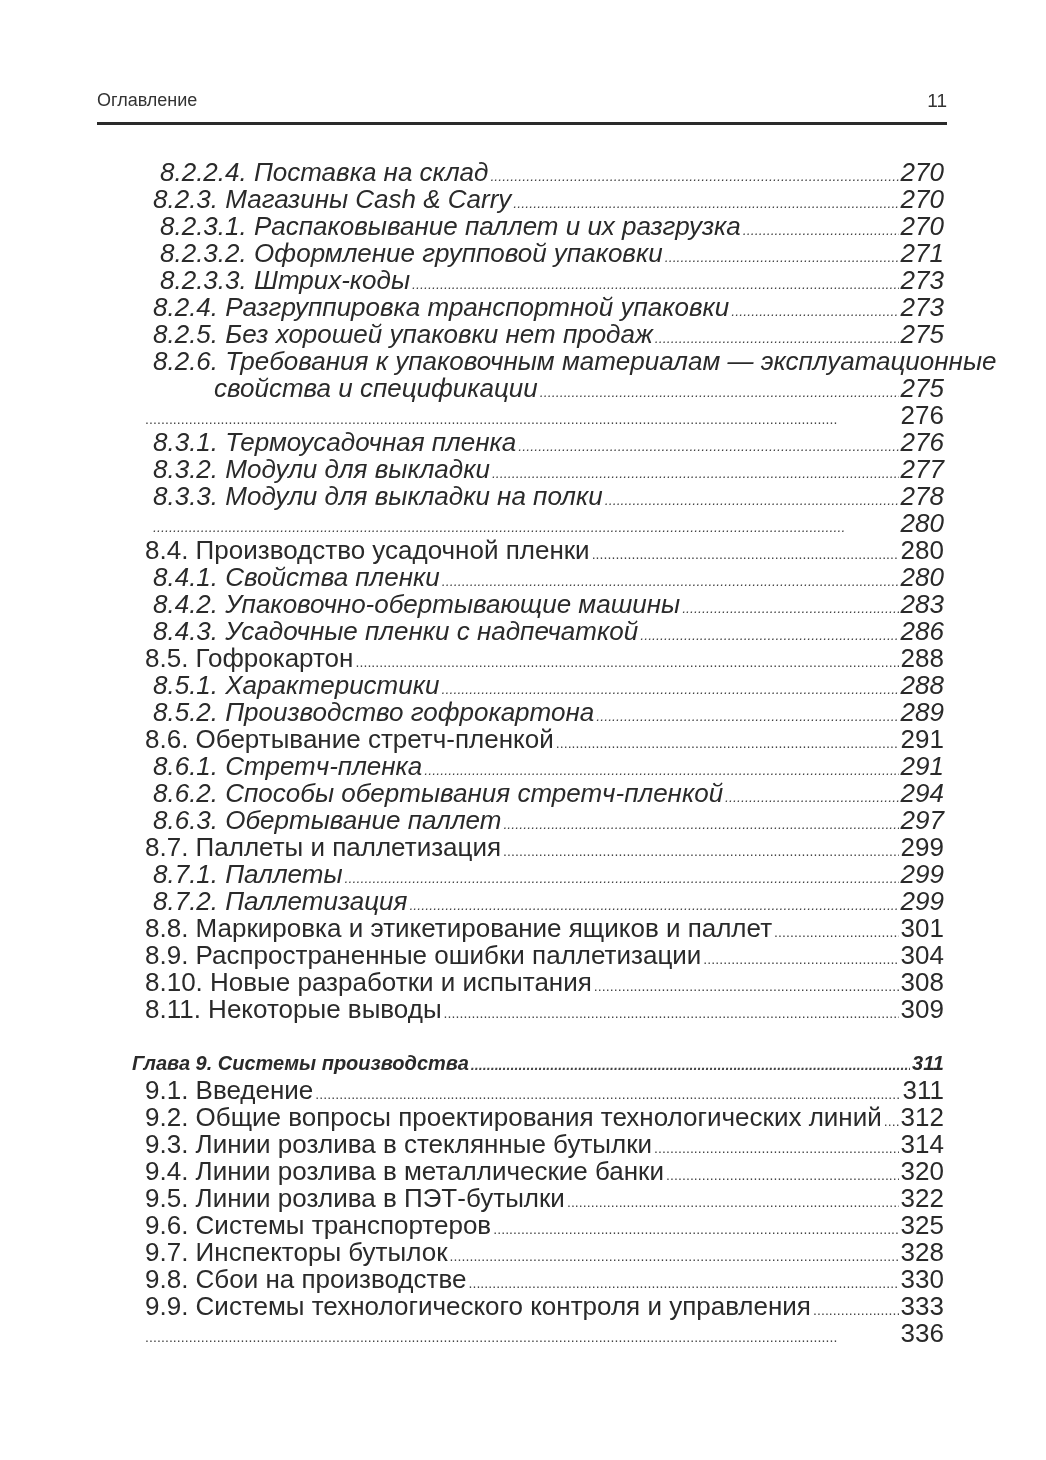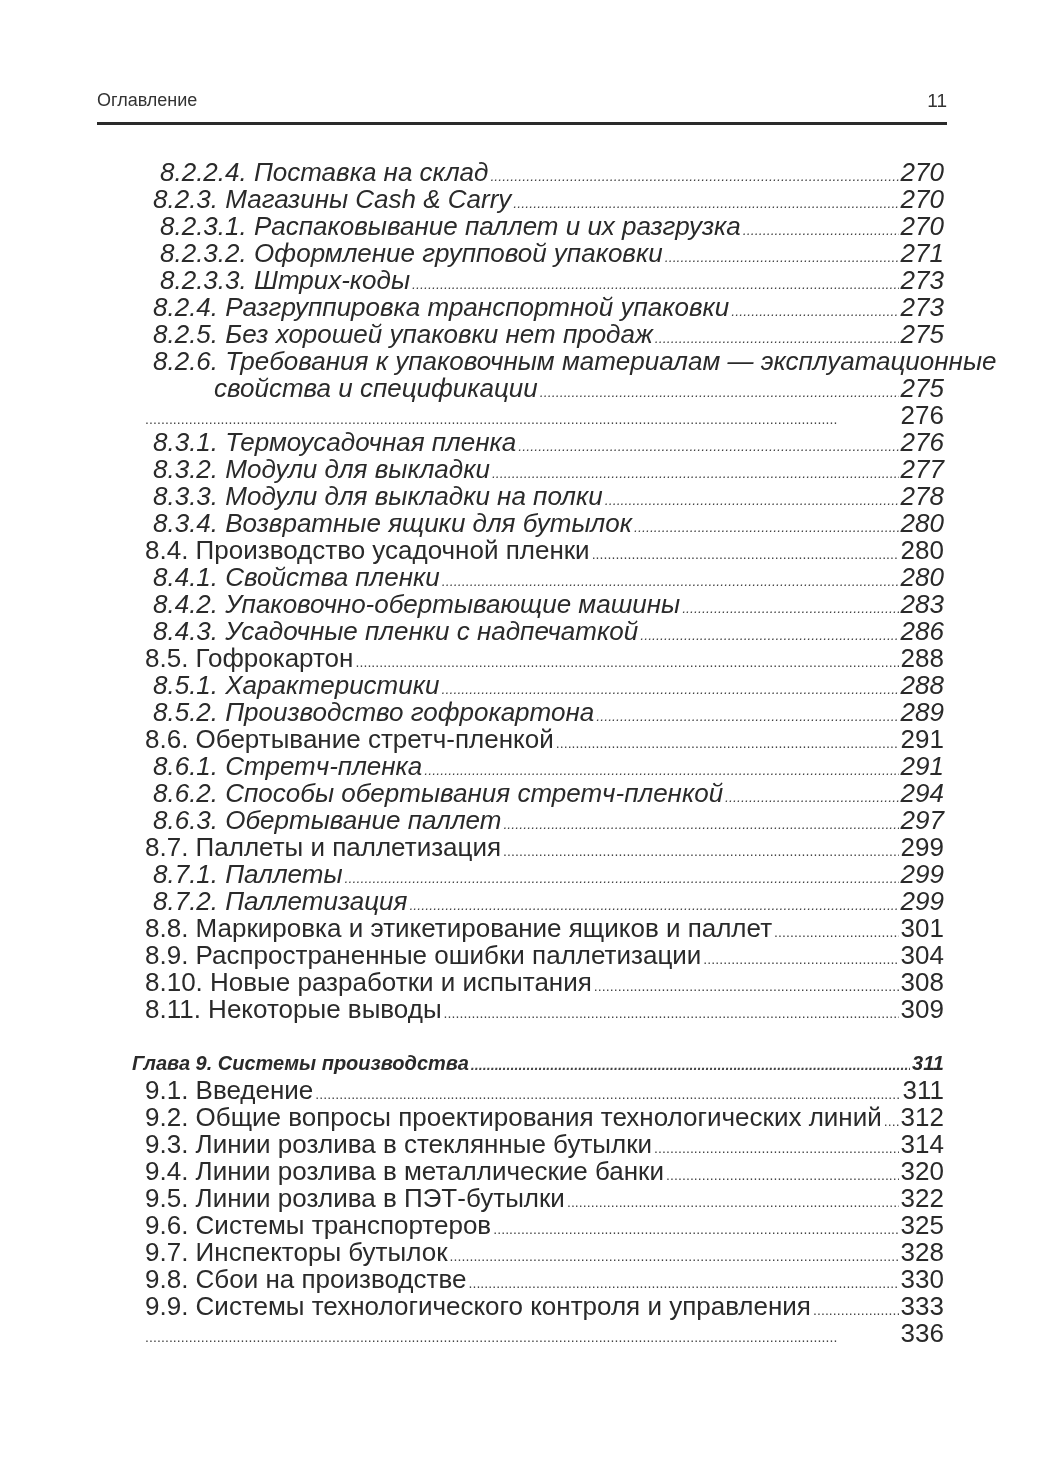--- a/index.html
+++ b/index.html
@@ -97,21 +97,20 @@
       <span class="t">8.3.2. Модули для выкладки</span>
       <span class="d"></span>
       <span class="p">277</span>
     </div>
     <div class="row it" style="left: 153px; top: 324px;">
       <span class="t">8.3.3. Модули для выкладки на полки</span>
       <span class="d"></span>
       <span class="p">278</span>
     </div>
     <div class="row it" style="left: 153px; top: 351px;">
-      <span class="t">8.3.4. Возвратные ящики для бутылок</span>
       <span class="d"></span>
       <span class="p">280</span>
     </div>
     <div class="row " style="left: 145px; top: 378px;">
       <span class="t">8.4. Производство усадочной пленки</span>
       <span class="d"></span>
       <span class="p">280</span>
     </div>
     <div class="row it" style="left: 153px; top: 405px;">
       <span class="t">8.4.1. Свойства пленки</span>

